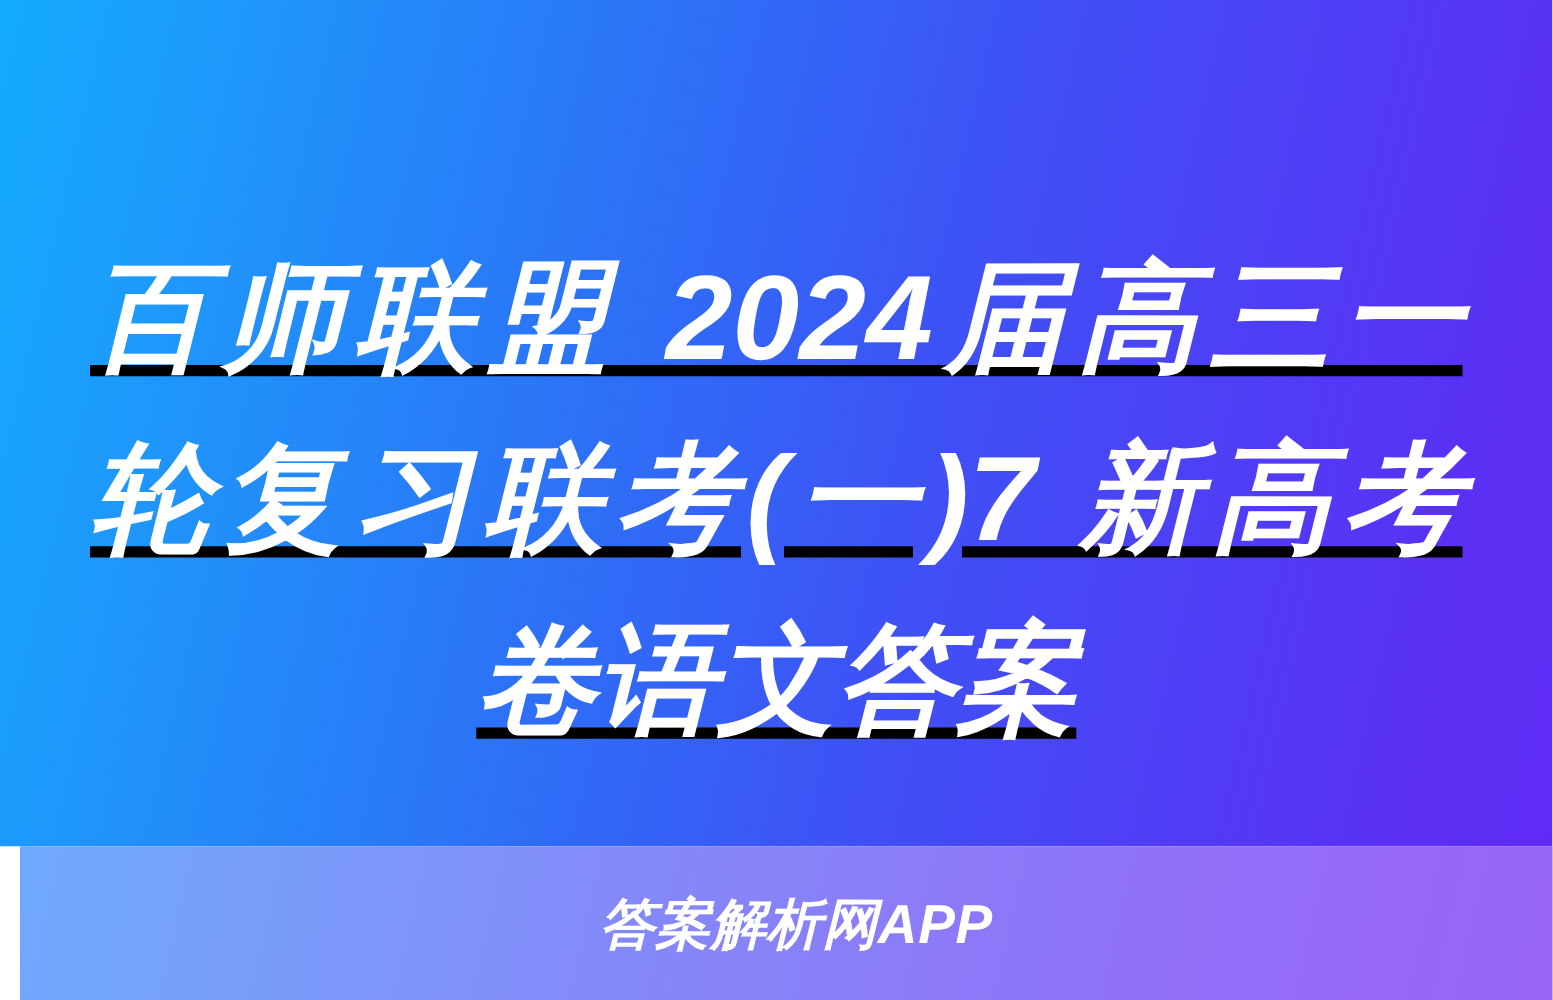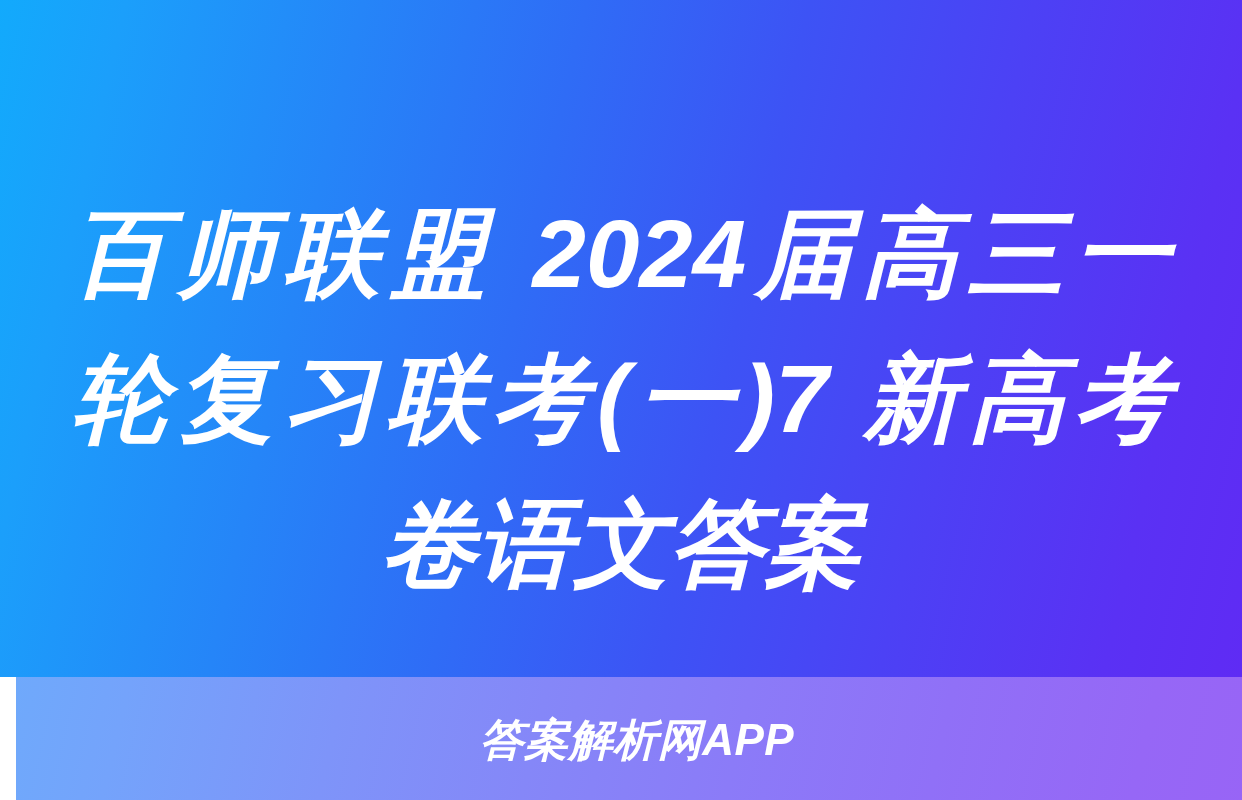--- a/index.html
+++ b/index.html
@@ -60,20 +60,21 @@
     justify-content: center;
   }
 
   
   .title-block {
     position: absolute;
     left: 72px;
     top: 182px;
     width: 1098px;
     text-align: center;
+    text-decoration: underline;
   }
 
   .title-line {
     display: block;
     color: #ffffff;
     font-size: 96px;
     line-height: 145px;
     font-weight: 700;
     font-style: italic;
     letter-spacing: 0px;

